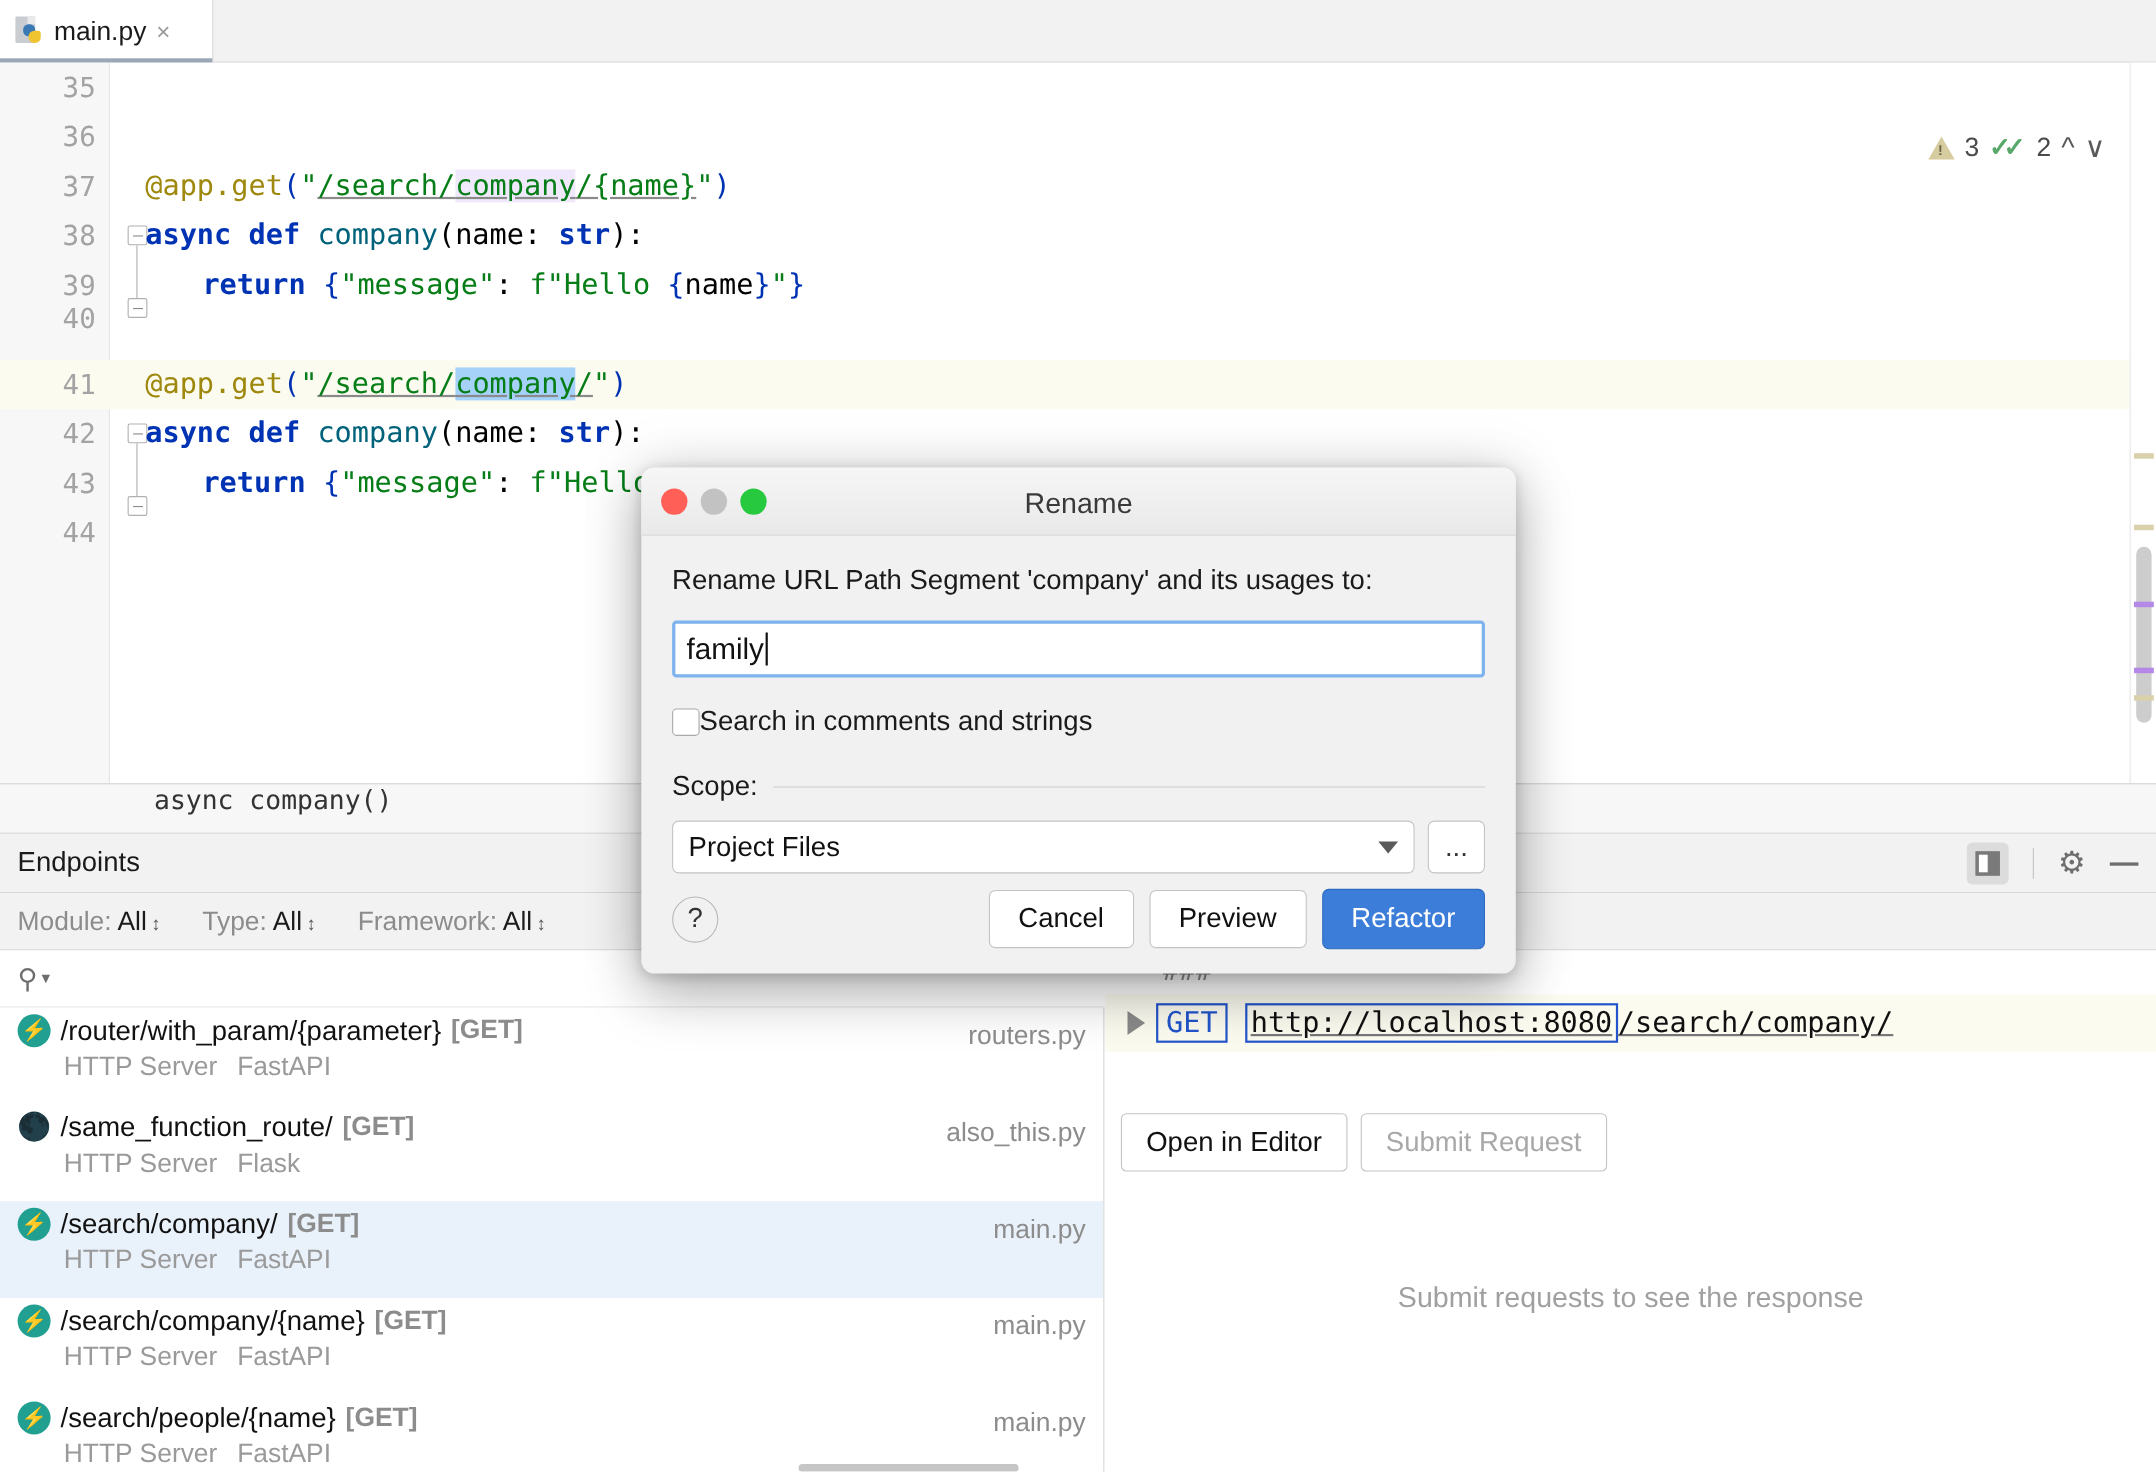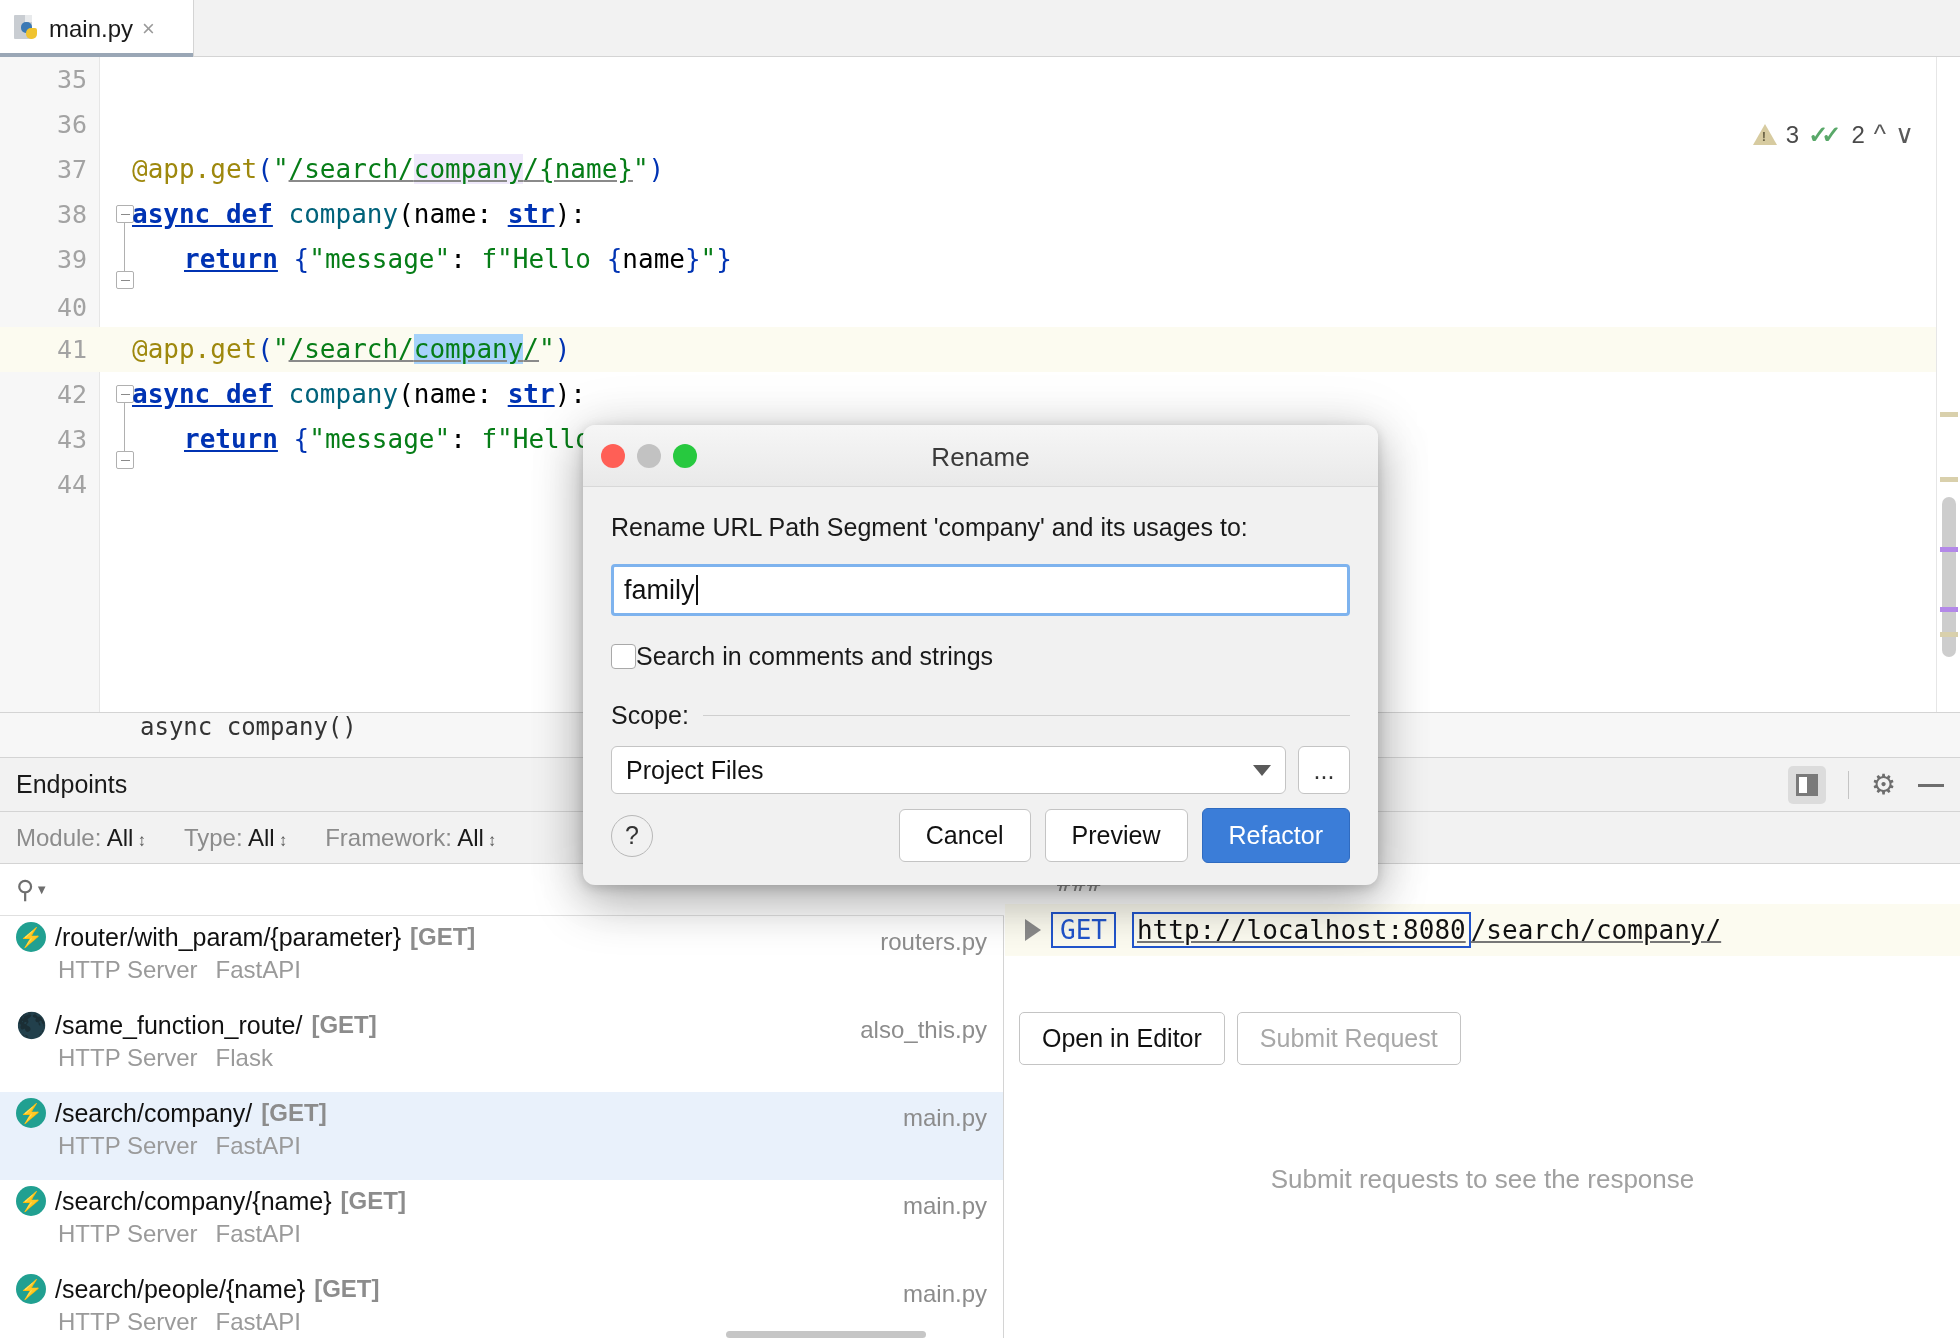--- a/index.html
+++ b/index.html
@@ -61,21 +61,21 @@
     position: absolute; right: 12px; top: 0; height: 45px; line-height: 45px;
     font-family: "DejaVu Sans Mono", monospace; font-size: 25px; color: #a3a3a3;
   }
   .code {
     position: absolute; left: 32px; top: 0; height: 45px; line-height: 45px;
     font-family: "DejaVu Sans Mono", monospace; font-size: 26px; white-space: pre;
     color: #000000;
   }
   .row.current { background: #fcfbf0; }
   .gut-current { background: #fcfbf0; }
-  .kw { color: #0033b3; font-weight: bold; text-decoration: underline; }
+  .kw { color: #0033b3; font-weight: bold; }
   .deco { color: #9e880d; }
   .str { color: #067d17; }
   .fn { color: #00627a; }
   .brace { color: #0033b3; }
   .pathlink { color: #067d17; text-decoration: underline; text-decoration-color: #8a8a8a; }
   .hl-lilac { background: #efe9fb; }
   .hl-blue { background: #a6d2fa; }
   .fold-mark {
     position: absolute; left: 116px; width: 18px; height: 18px;
     border: 1px solid #b0b0b0; background: #ffffff; border-radius: 2px;
@@ -356,21 +356,21 @@
   </div>
 
   <div class="editor">
     <div class="gutter">
       <div class="gut-current" style="position:absolute;left:0;top:270px;width:100px;height:45px;"></div>
       <div class="lnum" style="top:0px;">35</div>
       <div class="lnum" style="top:45px;">36</div>
       <div class="lnum" style="top:90px;">37</div>
       <div class="lnum" style="top:135px;">38</div>
       <div class="lnum" style="top:180px;">39</div>
-      <div class="lnum" style="top:228px;margin-left:36px;">40</div>
+      <div class="lnum" style="top:210px;margin-left:36px;">40</div>
       <div class="lnum" style="top:270px;">41</div>
       <div class="lnum" style="top:315px;">42</div>
       <div class="lnum" style="top:360px;">43</div>
       <div class="lnum" style="top:405px;">44</div>
     </div>
 
     <div class="row current" style="top:270px;left:100px;width:1836px;"></div>
 
     <div class="fold-mark" style="top:148px;"></div>
     <div class="fold-tail" style="top:166px;height:48px;"></div>

